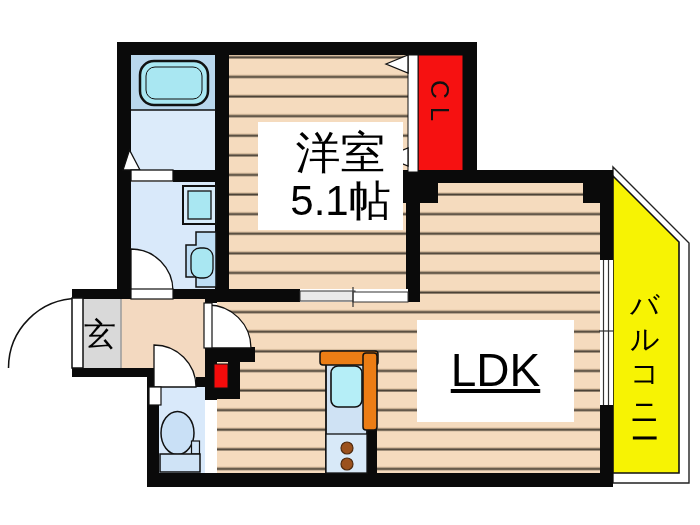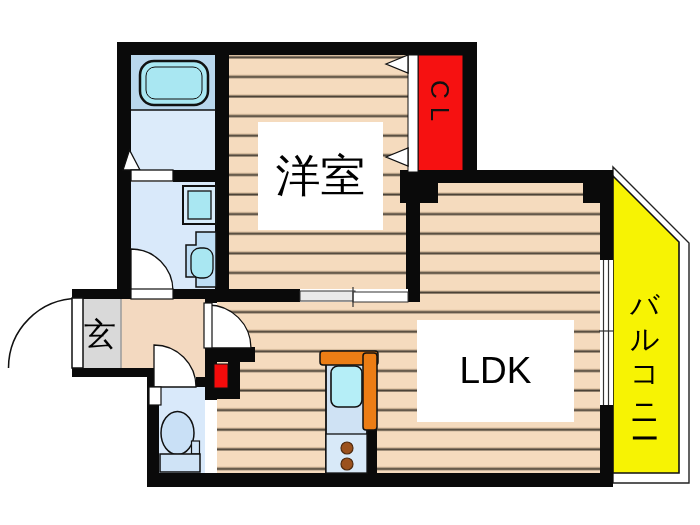--- a/index.html
+++ b/index.html
@@ -126,26 +126,27 @@
     <rect x="326" y="360" width="41" height="113" stroke="#111111" stroke-width="1.8" fill="#cfe2f4"></rect>
     <rect x="326" y="434" width="41" height="39" fill="#d8e9f8" stroke="#111111" stroke-width="1.3"></rect>
     <rect x="331" y="366" width="31" height="41" rx="7" fill="#b5eef7" stroke="#111111" stroke-width="1.6"></rect>
     <circle cx="347" cy="448" r="6" stroke="#4f2a0e" stroke-width="1.2" fill="#9b511d"></circle>
     <circle cx="347" cy="464" r="6" stroke="#4f2a0e" stroke-width="1.2" fill="#9b511d"></circle>
     <rect x="320" y="351" width="58" height="14" rx="3" stroke="#111111" stroke-width="1.5" fill="#ec7d15"></rect>
     <rect x="363" y="353" width="14" height="77" rx="3" stroke="#111111" stroke-width="1.5" fill="#ec7d15"></rect>
   </g>
 </svg>
 
-  <div class="label roombox" style="left:258px;top:122px;width:125px;height:108px;">
+  <div class="label roombox" style="left:258px;top:122px;width:125px;height:108px;padding-left:20px;">
     <div style="font-size:45px;">洋室</div>
+    <div style="font-size:42px;">5.1帖</div>
   </div>
 
   <div class="label roombox" style="left:417px;top:320px;width:157px;height:102px;">
-    <div style="font-size:37px;">LDK</div>
+    <div style="font-size:46px;text-decoration:underline;">LDK</div>
   </div>
 
   <div class="label vtext" style="left:426px;top:80px;font-size:26px;letter-spacing:8px;color:#111;">CL</div>
 
   <div class="label vtext" style="left:629px;top:272px;font-size:29px;letter-spacing:5px;">バルコニー</div>
 
   <div class="label" style="left:84px;top:317px;font-size:32px;">玄</div>
 </div>
 
 </body></html>

